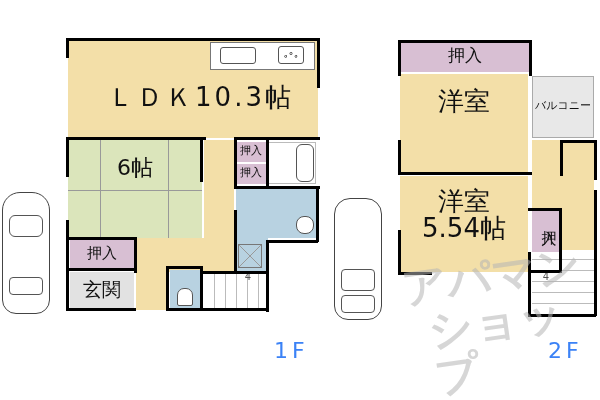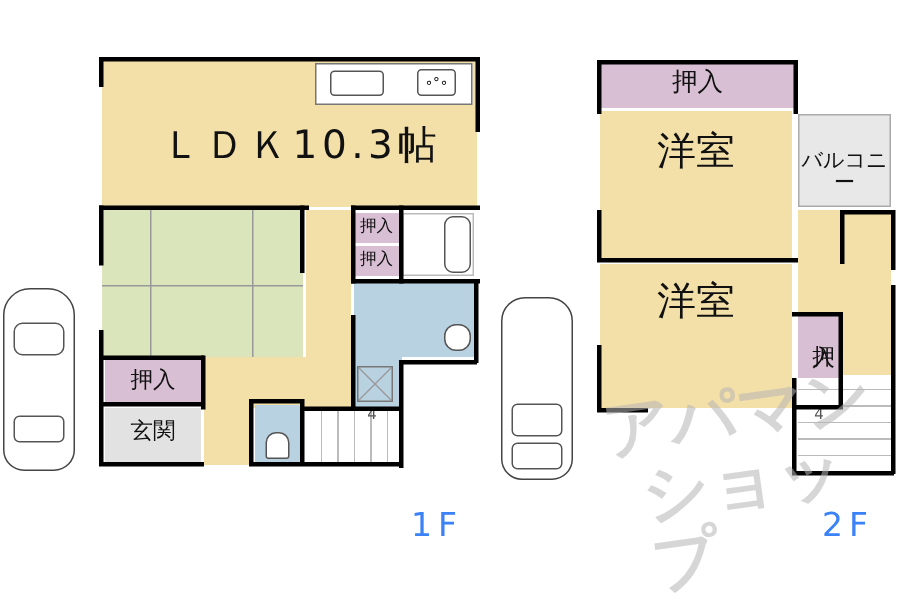--- a/index.html
+++ b/index.html
@@ -29,27 +29,28 @@
   <div class="abs" style="left:220px;top:47px;width:36px;height:17px;border:1px solid #555;border-radius:3px;background:#fff;"></div>
   <div class="abs" style="left:278px;top:46px;width:26px;height:18px;border:1px solid #555;border-radius:3px;background:#fff;font-size:9px;text-align:center;line-height:18px;">∘°∘</div>
   <div class="room-text" style="left:96px;top:84px;width:210px;font-size:26px;letter-spacing:3px;">ＬＤＫ10.3帖</div>
 
   <div class="abs wa" style="left:68px;top:140px;width:134px;height:98px;">
     <div class="abs" style="left:32px;top:0;width:1px;height:98px;background:#999;"></div>
     <div class="abs" style="left:100px;top:0;width:1px;height:98px;background:#999;"></div>
     <div class="abs" style="left:0;top:50px;width:134px;height:1px;background:#999;"></div>
   </div>
   <div class="room-text" style="left:90px;top:156px;width:90px;font-size:24px;">
+    <div style="font-size:22px;">6帖</div>
   </div>
 
   <div class="abs oshi" style="left:70px;top:240px;width:64px;height:28px;"></div>
   <div class="room-text" style="left:70px;top:246px;width:64px;font-size:15px;">押入</div>
 
   <div class="abs genkan" style="left:70px;top:272px;width:64px;height:36px;"></div>
-  <div class="room-text" style="left:70px;top:280px;width:64px;font-size:15px;">玄関</div>
+  <div class="room-text" style="left:70px;top:280px;width:64px;font-size:19px;">玄関</div>
 
   <div class="abs hall" style="left:136px;top:238px;width:32px;height:72px;"></div>
   <div class="abs hall" style="left:204px;top:140px;width:30px;height:132px;"></div>
   <div class="abs hall" style="left:168px;top:238px;width:66px;height:34px;"></div>
 
   <div class="abs oshi" style="left:236px;top:142px;width:30px;height:20px;"></div>
   <div class="room-text" style="left:236px;top:145px;width:30px;font-size:11px;">押入</div>
   <div class="abs oshi" style="left:236px;top:164px;width:30px;height:20px;"></div>
   <div class="room-text" style="left:236px;top:167px;width:30px;font-size:11px;">押入</div>
 
@@ -108,30 +109,31 @@
 
   <div class="abs oshi" style="left:400px;top:42px;width:130px;height:30px;"></div>
   <div class="room-text" style="left:400px;top:47px;width:130px;font-size:17px;">押入</div>
 
   <div class="abs ldk" style="left:400px;top:74px;width:128px;height:98px;"></div>
   <div class="room-text" style="left:400px;top:88px;width:128px;font-size:26px;">
     <div>洋室</div>
   </div>
 
   <div class="abs balc" style="left:532px;top:76px;width:62px;height:62px;border:1px solid #aaa;"></div>
-  <div class="room-text" style="left:532px;top:100px;width:62px;font-size:14px;text-align:center;">バルコニー</div>
+  <div class="room-text" style="left:532px;top:100px;width:62px;font-size:11px;text-align:center;">バルコニー</div>
 
   <div class="abs oshi" style="left:565px;top:142px;width:30px;height:32px;"></div>
   <div class="room-text" style="left:565px;top:150px;width:30px;font-size:11px;">押入</div>
 
   <div class="abs hall" style="left:532px;top:140px;width:62px;height:110px;"></div>
 
   <div class="abs ldk" style="left:400px;top:176px;width:128px;height:96px;"></div>
   <div class="room-text" style="left:400px;top:188px;width:128px;font-size:26px;">
     <div>洋室</div>
+    <div>5.54帖</div>
   </div>
 
   <div class="abs oshi" style="left:532px;top:210px;width:28px;height:60px;"></div>
   <div class="room-text" style="left:536px;top:218px;width:20px;font-size:15px;writing-mode:vertical-rl;">押入</div>
 
   <div class="abs white" style="left:532px;top:252px;width:62px;height:62px;background:repeating-linear-gradient(0deg,#fff 0,#fff 10px,#bbb 10px,#bbb 11px);"></div>
   <div class="room-text" style="left:540px;top:272px;width:12px;font-size:10px;color:#555;">4</div>
 
   <div class="wall" style="left:398px;top:40px;width:134px;height:3px;"></div>
   <div class="wall" style="left:398px;top:40px;width:3px;height:36px;"></div>

